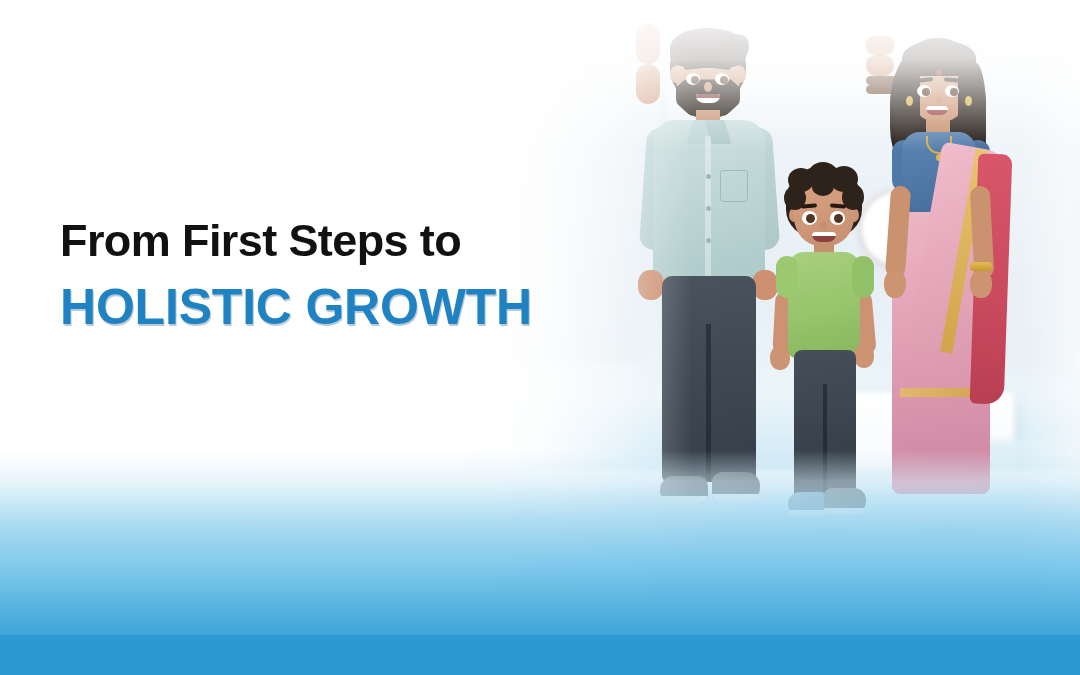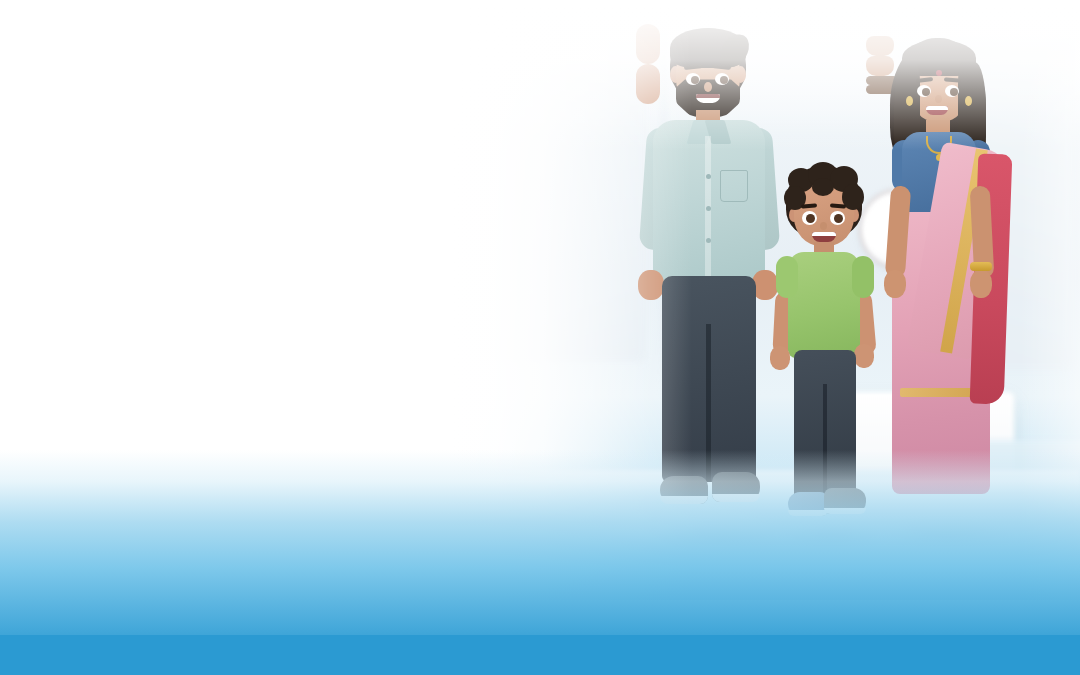--- a/index.html
+++ b/index.html
@@ -512,17 +512,17 @@
 
     <div class="photo-fade-top"></div>
     <div class="photo-fade-left"></div>
     <div class="photo-fade-right"></div>
   </div>
 
   <div class="bottom-wash"></div>
   <div class="bottom-wash-solid"></div>
 
   <div class="text-block">
-    <div class="headline-top"><br></div>
-    <div class="headline-accent"><br></div>
+    <div class="headline-top"><span>From First Steps to</span><br></div>
+    <div class="headline-accent"><span>HOLISTIC GROWTH</span><br></div>
   </div>
 
 </div>
 
 </body></html>

